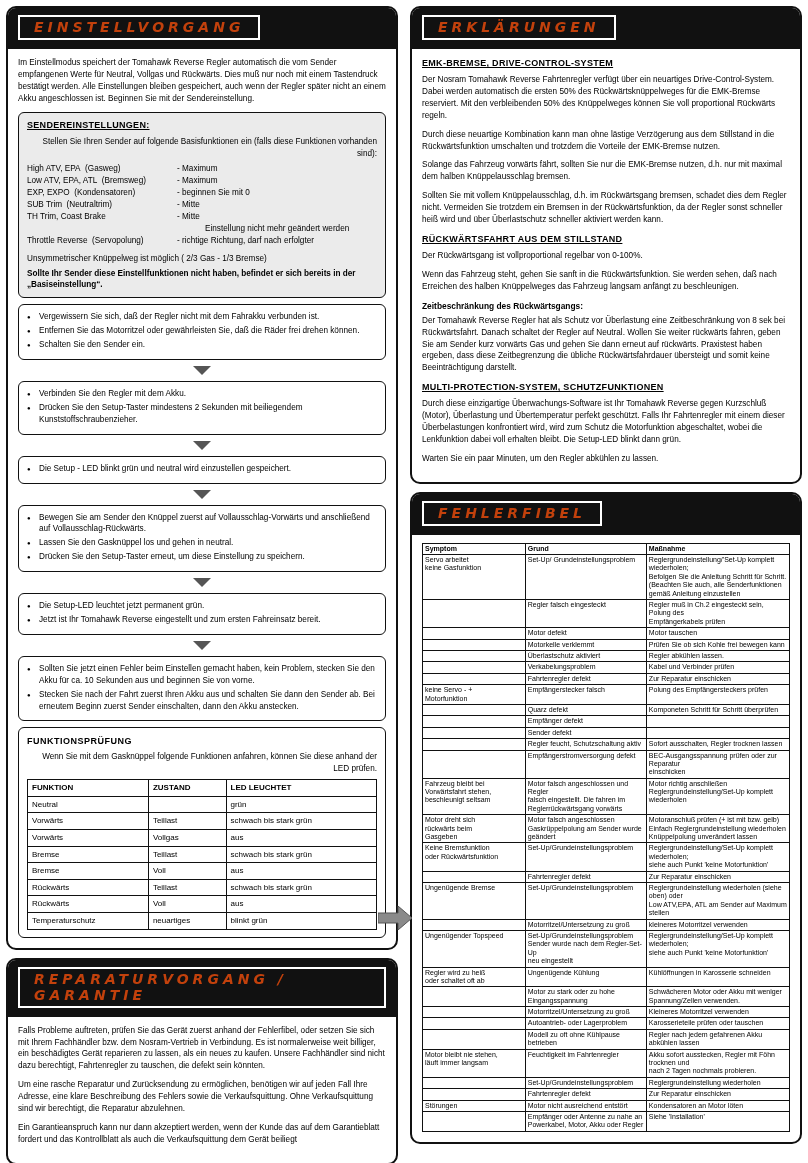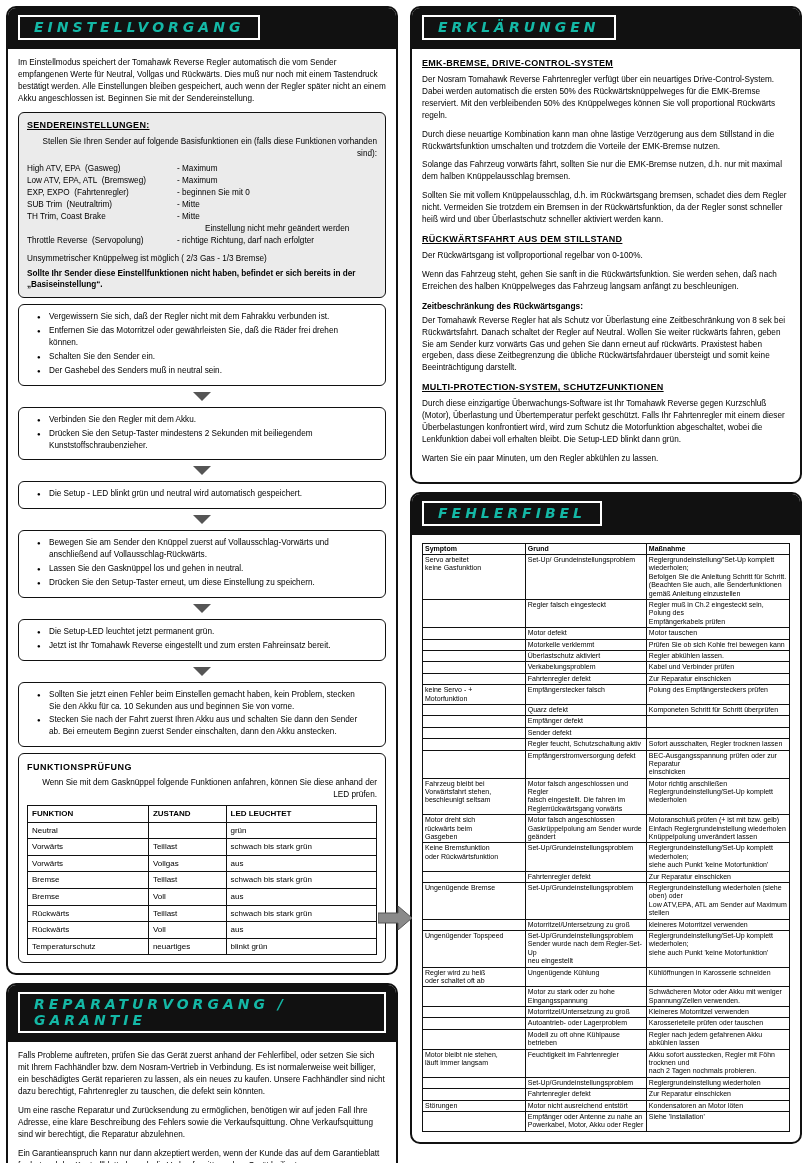--- a/index.html
+++ b/index.html
@@ -6,28 +6,28 @@
   body{width:808px;height:1163px;font-family:"Liberation Sans", sans-serif;color:#000;}
   .page{position:relative;width:808px;height:1163px;box-sizing:border-box;padding:6px;}
   .col{position:absolute;top:6px;width:392px;}
   .col-left{left:6px;}
   .col-right{left:410px;}
   .panel{border:2px solid #111;border-radius:10px;background:#fff;box-sizing:border-box;margin-bottom:8px;overflow:hidden;}
   .title-bar{background:#111;padding:7px 10px 9px 10px;}
   .title{
     display:inline-block;border:2px solid #fff;padding:2px 14px 3px 14px;
     font-family:"DejaVu Sans", sans-serif;font-weight:bold;font-style:italic;
-    letter-spacing:4px;font-size:14px;color:#14b8a6;
+    letter-spacing:4px;font-size:14px;color:#c2410c;
   }
   .panel-body{padding:8px 10px 10px 10px;font-size:8.2px;line-height:1.45;}
   p{margin:0 0 7px 0;}
   .tight{margin-bottom:4px;text-align:right;}
   .sub-head{font-weight:bold;text-decoration:underline;font-size:9px;margin:0 0 4px 0;letter-spacing:.3px;}
   .boxed{border:1px solid #111;border-radius:6px;padding:6px 8px;margin:6px 0;background:#ebebeb;}
-  .boxed-white{border:1px solid #111;border-radius:6px;padding:6px 18px;margin:6px 0;background:#fff;}
+  .boxed-white{border:1px solid #111;border-radius:6px;padding:6px 8px;margin:6px 0;background:#fff;}
   .bullets{list-style:none;margin:0;padding:0;}
   .bullets li{position:relative;padding-left:12px;margin:0 0 3px 0;}
   .bullets li:before{content:"\25CF";position:absolute;left:0;top:0;font-size:6px;line-height:13px;}
   .arrow-down{display:block;width:0;height:0;border-left:9px solid transparent;border-right:9px solid transparent;border-top:9px solid #555;margin:3px auto 3px auto;}
   .kv{display:flex;}
   .kv .k{width:150px;flex:0 0 150px;}
   .kv .v{flex:1;}
   table.grid{border-collapse:collapse;width:100%;font-size:7px;}
   table.grid th, table.grid td{border:1px solid #111;padding:1px 2px;vertical-align:top;text-align:left;line-height:1.2;}
   table.grid th{font-weight:bold;background:#fff;}
@@ -60,21 +60,21 @@
 
           <div class="kv">
             <div class="k"><span>High ATV, EPA</span>&nbsp;&nbsp;<span>(Gasweg)</span></div>
             <div class="v">- Maximum</div>
           </div>
           <div class="kv">
             <div class="k"><span>Low ATV, EPA, ATL</span>&nbsp;&nbsp;<span>(Bremsweg)</span></div>
             <div class="v">- Maximum</div>
           </div>
           <div class="kv">
-            <div class="k"><span>EXP, EXPO</span>&nbsp;&nbsp;<span>(Fahrtenregler)</span></div>
+            <div class="k"><span>EXP, EXPO</span>&nbsp;&nbsp;<span>(Kondensatoren)</span></div>
             <div class="v">- beginnen Sie mit 0</div>
           </div>
           <div class="kv">
             <div class="k"><span>SUB Trim</span>&nbsp;&nbsp;<span>(Neutraltrim)</span></div>
             <div class="v">- Mitte</div>
           </div>
           <div class="kv">
             <div class="k"><span>TH Trim, Coast Brake</span>&nbsp;&nbsp;<span></span></div>
             <div class="v">- Mitte</div>
           </div>
@@ -89,36 +89,35 @@
 
           <p style="margin-top:6px;margin-bottom:3px">Unsymmetrischer Knüppelweg ist möglich ( 2/3 Gas - 1/3 Bremse)</p>
           <p style="font-weight:bold;margin:0">Sollte Ihr Sender diese Einstellfunktionen nicht haben, befindet er sich bereits in der „Basiseinstellung“.</p>
         </div>
 
         <div class="boxed-white">
           <ul class="bullets steps">
             <li>Vergewissern Sie sich, daß der Regler nicht mit dem Fahrakku verbunden ist.</li>
             <li>Entfernen Sie das Motorritzel oder gewährleisten Sie, daß die Räder frei drehen können.</li>
             <li>Schalten Sie den Sender ein.</li>
-            <li>Der Gashebel des Senders muß in neutral sein.</li>
           </ul>
         </div>
         <span class="arrow-down"></span>
 
         <div class="boxed-white">
           <ul class="bullets steps">
             <li>Verbinden Sie den Regler mit dem Akku.</li>
             <li>Drücken Sie den Setup-Taster mindestens 2 Sekunden mit beiliegendem Kunststoffschraubenzieher.</li>
           </ul>
         </div>
         <span class="arrow-down"></span>
 
         <div class="boxed-white">
           <ul class="bullets steps">
-            <li>Die Setup - LED blinkt grün und neutral wird automatisch gespeichert.</li>
+            <li>Die Setup - LED blinkt grün und neutral wird einzustellen gespeichert.</li>
           </ul>
         </div>
         <span class="arrow-down"></span>
 
         <div class="boxed-white">
           <ul class="bullets steps">
             <li>Bewegen Sie am Sender den Knüppel zuerst auf Vollausschlag-Vorwärts und anschließend auf Vollausschlag-Rückwärts.</li>
             <li>Lassen Sie den Gasknüppel los und gehen in neutral.</li>
             <li>Drücken Sie den Setup-Taster erneut, um diese Einstellung zu speichern.</li>
           </ul>

